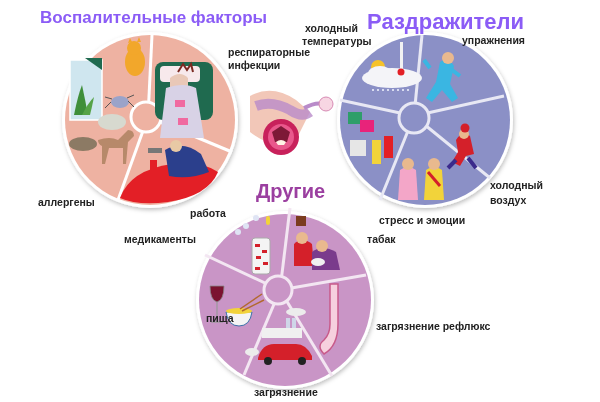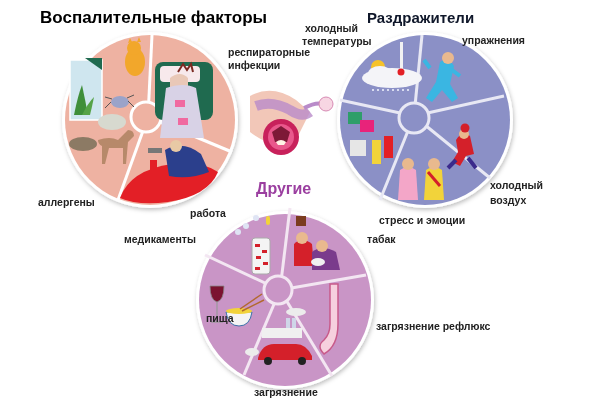--- a/index.html
+++ b/index.html
@@ -167,23 +167,23 @@
       <line x1="217" y1="302" x2="217" y2="322" stroke="#999" stroke-width="1.2"></line>
       <line x1="211" y1="322" x2="223" y2="322" stroke="#999" stroke-width="1.2"></line>
       <path d="M226 312 h26 q-2 14 -13 14 q-11 0 -13 -14z" fill="#f4f4f4" stroke="#3a6ea8" stroke-width="1"></path>
       <ellipse cx="239" cy="311" rx="13" ry="3" fill="#f2d33a"></ellipse>
       <line x1="240" y1="309" x2="262" y2="294" stroke="#b2692e" stroke-width="1.5"></line>
       <line x1="242" y1="311" x2="264" y2="300" stroke="#b2692e" stroke-width="1.5"></line>
     </g>
   </g>
 </svg>
 
-<div class="title" style="left:40px;top:8px;font-size:17px;color:#000000;">Воспалительные факторы</div>
-<div class="title" style="left:367px;top:9px;font-size:15px;color:#0f172a;">Раздражители</div>
-<div class="title" style="left:256px;top:180px;font-size:16px;color:#9b3fa0;">Другие</div>
+<div class="title" style="left:40px;top:8px;font-size:17px;color:#8b5cf6;">Воспалительные факторы</div>
+<div class="title" style="left:367px;top:9px;font-size:22px;color:#8b5cf6;">Раздражители</div>
+<div class="title" style="left:256px;top:180px;font-size:20px;color:#9b3fa0;">Другие</div>
 
 <div class="lbl" style="left:38px;top:196px;">аллергены</div>
 <div class="lbl" style="left:228px;top:46px;">
   <div>респираторные</div>
   <div>инфекции</div>
 </div>
 <div class="lbl" style="left:190px;top:207px;">работа</div>
 
 <div class="lbl" style="left:305px;top:22px;">
   <div>холодный</div>

